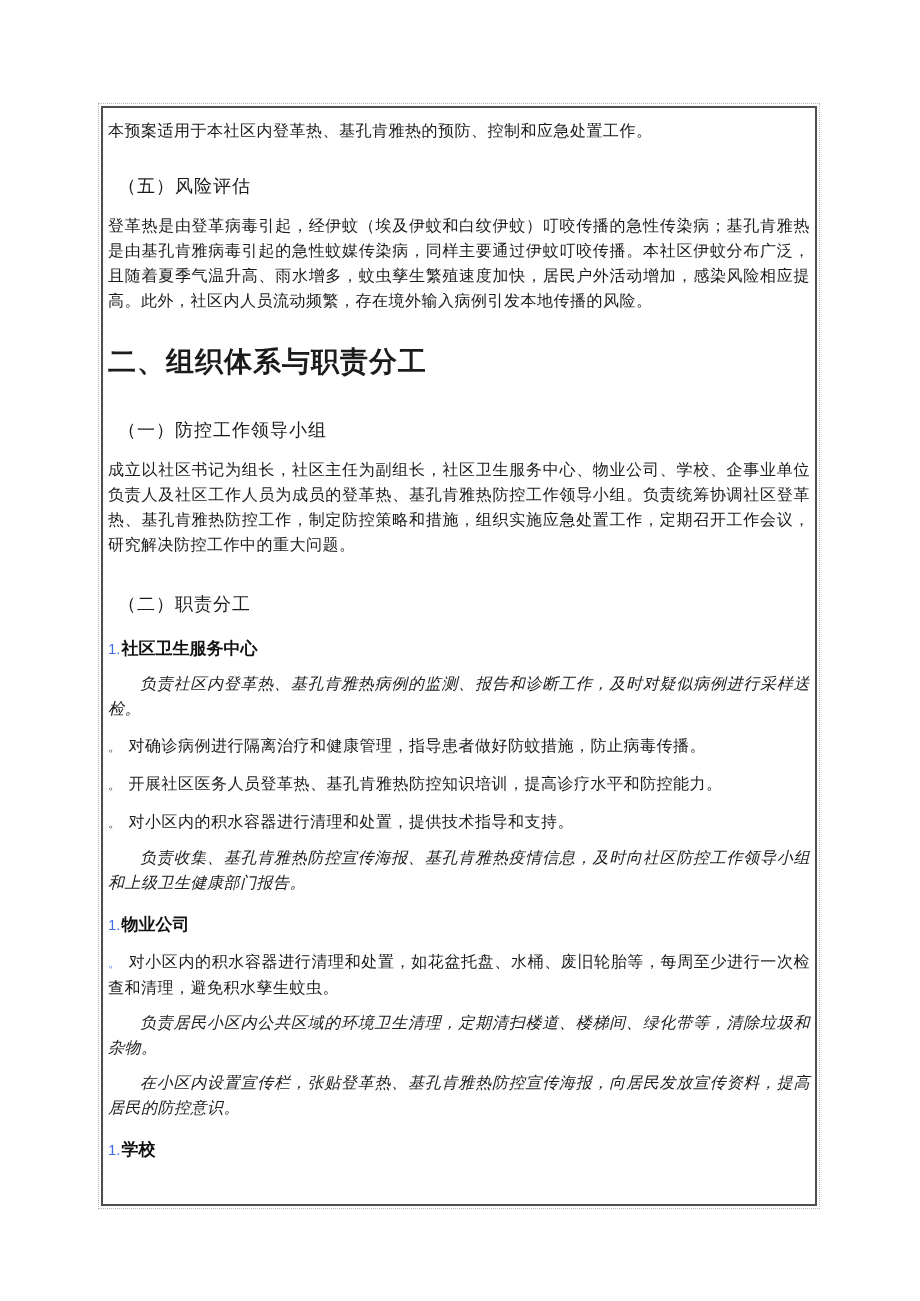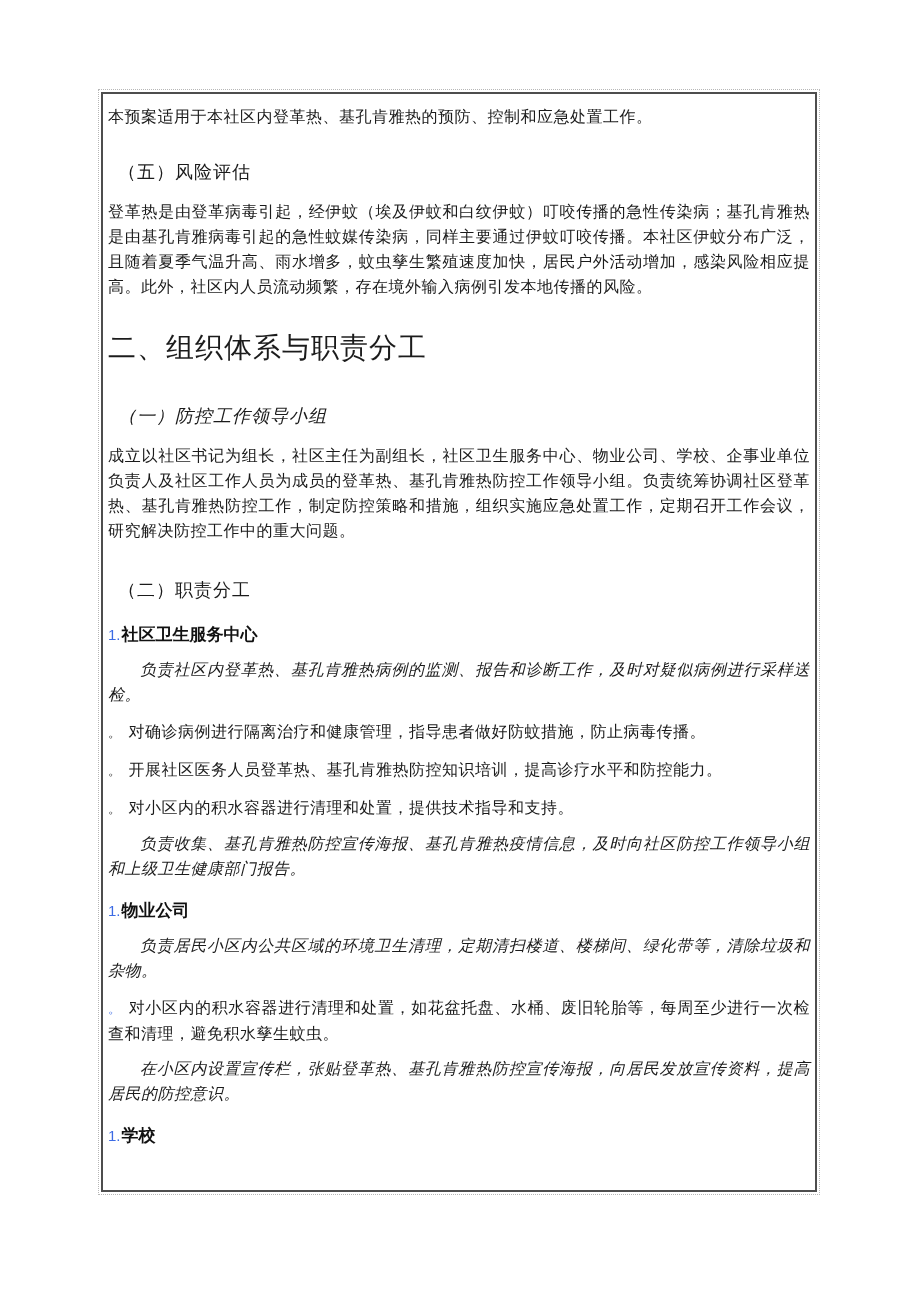--- a/index.html
+++ b/index.html
@@ -13,21 +13,21 @@
     position: relative;
     width: 920px;
     height: 1301px;
     background: #ffffff;
     overflow: hidden;
   }
 
   .doc-cell {
     position: absolute;
     left: 101px;
-    top: 92px;
+    top: 106px;
     width: 716px;
     height: 1100px;
     border: 2px solid #4e4e4e;
     outline: 1px dotted #b7b7b7;
     outline-offset: 2px;
     background: #ffffff;
     padding: 0 5px;
     overflow: hidden;
     color: #1b1b1b;
   }
@@ -48,37 +48,37 @@
   .mk {
     font-size: 13px;
     margin-right: 7px;
     color: #1b1b1b;
   }
   .mk.blue { color: #3c6be4; }
 
   
   .h1 {
     font-size: 28px;
-    font-weight: normal;
+    font-weight: bold;
     line-height: 34px;
     margin-top: 32px;
     letter-spacing: 1px;
   }
 
   
   .h2 {
     font-size: 18px;
     font-weight: normal;
     line-height: 30px;
     margin-top: 28px;
     margin-bottom: 12px;
     padding-left: 10px;
     letter-spacing: 1px;
   }
-  .h2.gap-lg { margin-top: 36px; font-style: italic; }
+  .h2.gap-lg { margin-top: 36px; }
   .h2.gap-xl { margin-top: 32px; }
 
   
   .h4 {
     font-size: 17px;
     font-weight: bold;
     line-height: 24px;
     margin-top: 18px;
     margin-bottom: 10px;
     color: #111;
@@ -127,25 +127,25 @@
     <p class="p bullet">
       <span class="mk">。</span><span>对小区内的积水容器进行清理和处置，提供技术指导和支持。</span>
     </p>
 
     <p class="p indent">负责收集、基孔肯雅热防控宣传海报、基孔肯雅热疫情信息，及时向社区防控工作领导小组和上级卫生健康部门报告。</p>
 
     <div class="h4">
       <span class="num">1.</span><span>物业公司</span>
     </div>
 
-    <p class="p indent">负责居民小区内公共区域的环境卫生清理，定期清扫楼道、楼梯间、绿化带等，清除垃圾和杂物。</p>
-
     <p class="p bullet">
       <span class="mk blue">。</span><span>对小区内的积水容器进行清理和处置，如花盆托盘、水桶、废旧轮胎等，每周至少进行一次检查和清理，避免积水孳生蚊虫。</span>
     </p>
+
+    <p class="p indent">负责居民小区内公共区域的环境卫生清理，定期清扫楼道、楼梯间、绿化带等，清除垃圾和杂物。</p>
 
 
     <p class="p indent">在小区内设置宣传栏，张贴登革热、基孔肯雅热防控宣传海报，向居民发放宣传资料，提高居民的防控意识。</p>
 
     <div class="h4">
       <span class="num">1.</span><span>学校</span>
     </div>
 
   </div>
 </div>

